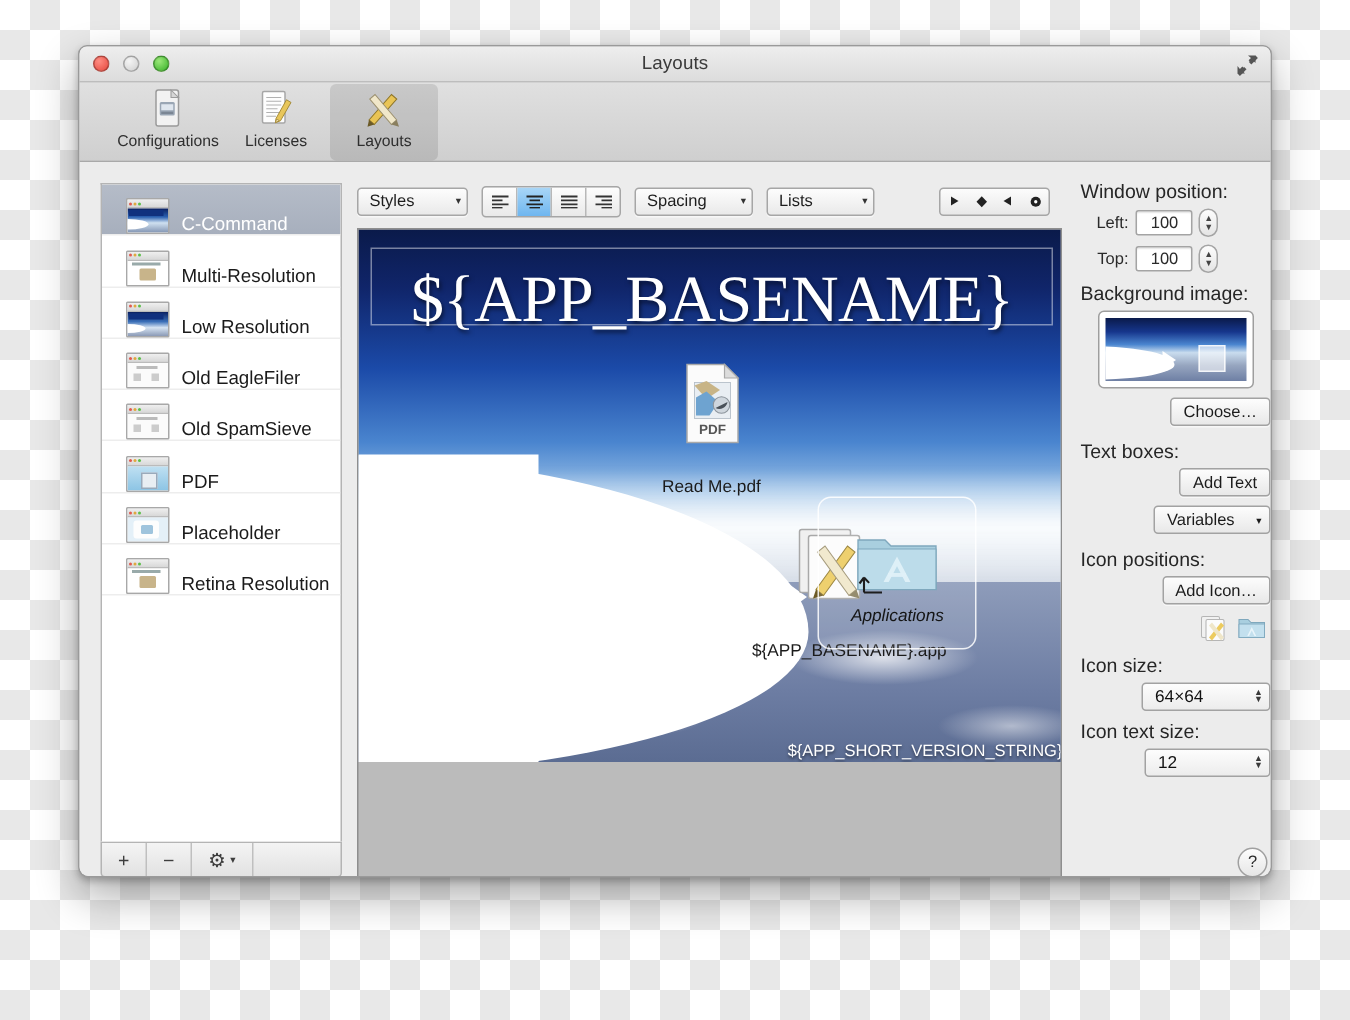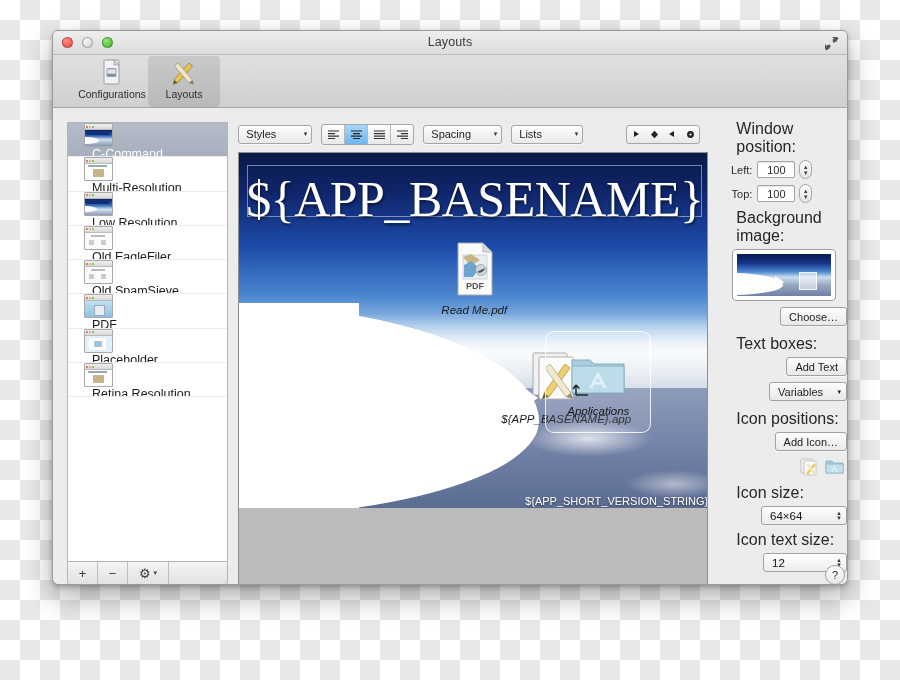--- a/index.html
+++ b/index.html
@@ -100,25 +100,24 @@
   #sidebar-list {
     flex: 1;
     background: #ffffff;
     border: 1px solid #b4b4b4;
     border-bottom: none;
     overflow: hidden;
     position: relative;
   }
   .sb-row {
     height: 33.3px;
-    display: flex; align-items: flex-start;
+    display: flex; align-items: flex-end;
     padding-left: 16px;
     cursor: pointer;
     border-bottom: 1px solid #ededed;
-    flex-direction: column;
   }
   .sb-row.selected {
     background: linear-gradient(to bottom, #b5bcc8 0%, #a7afbd 100%);
   }
   .sb-row.selected .sb-label { color: #ffffff; }
   .sb-thumb {
     width: 27px; height: 22px;
     border: 1px solid #a8a8a8;
     background: #fff;
     flex: none;
@@ -295,40 +294,39 @@
   #canvas-title-box {
     position: absolute;
     left: 8px; top: 12px;
     width: 455px; height: 52px;
     border: 1px solid rgba(255,255,255,0.45);
     box-sizing: border-box;
     display: flex; align-items: center; justify-content: center;
   }
   #canvas-title {
     font-family: "Liberation Serif", serif;
-    font-size: 50px;
+    font-size: 44px;
     color: #ffffff;
     letter-spacing: -0.5px;
     text-shadow: 1px 2px 3px rgba(0,0,0,0.55);
     white-space: nowrap;
     margin-top: 16px;
   }
 
   
   .c-icon {
     position: absolute;
     width: 110px;
     text-align: center;
     cursor: pointer;
   }
   .c-icon .ci-label {
     font-size: 11.5px;
-    margin-top: 3px;
+    margin-top: 17px;
     white-space: nowrap;
-    font-style: italic;
   }
   #icon-readme { left: 180px; top: 88px; }
   #icon-readme .ci-label { color: #1b1b1b; }
   #icon-app    { left: 262px; top: 195px; }
   #icon-app .ci-label { color: #1b1b1b; }
 
   #icon-apps-wrap {
     position: absolute;
     left: 306px; top: 178px;
     width: 104px; height: 100px;
@@ -353,21 +351,21 @@
   }
 
   
   #right-panel {
     width: 128px;
     margin: 12px 0 0 12px;
     font-size: 11px;
     color: #2a2a2a;
     position: relative;
   }
-  .rp-label { font-size: 16px; color: #262626; margin-bottom: 4px; margin-left: 16px; }
+  .rp-label { font-size: 13px; color: #262626; margin-bottom: 4px; }
   .rp-row {
     display: flex; align-items: center;
     margin-bottom: 5px;
   }
   .rp-row .rr-label { width: 32px; text-align: right; margin-right: 5px; font-size: 11px; }
   .num-field {
     width: 38px; height: 17px;
     border: 1px solid #a4a4a4;
     border-radius: 2px;
     background: #fff;
@@ -517,20 +515,38 @@
           <rect x="5" y="1" width="15" height="24" rx="1.5" fill="#f2f2f2" stroke="#9b9b9b"></rect>
           <path d="M15 1 L20 6 L15 6 Z" fill="#d6d6d6" stroke="#9b9b9b" stroke-width="0.7"></path>
           <rect x="7.5" y="9" width="10" height="9" rx="1" fill="#9aa6b4"></rect>
           <rect x="8.5" y="10.5" width="8" height="4" fill="#dfe6ee"></rect>
           <rect x="8.5" y="15.5" width="8" height="1.5" fill="#7b8694"></rect>
         </svg>
       </div>
       <div class="tb-label">Configurations</div>
     </div>
 
+    <div class="tb-item">
+      <div class="tb-icon">
+        <svg width="26" height="27" viewBox="0 0 26 27">
+          <rect x="4" y="2" width="15" height="21" rx="1" fill="#fdfdfd" stroke="#a6a6a6"></rect>
+          <g stroke="#b0b0b0" stroke-width="0.8">
+            <line x1="6.5" y1="6" x2="16.5" y2="6"></line>
+              <line x1="6.5" y1="8.5" x2="16.5" y2="8.5"></line>
+            <line x1="6.5" y1="11" x2="16.5" y2="11"></line>
+              <line x1="6.5" y1="13.5" x2="14" y2="13.5"></line>
+            <line x1="6.5" y1="16" x2="16.5" y2="16"></line>
+              <line x1="6.5" y1="18.5" x2="13" y2="18.5"></line>
+          </g>
+          <path d="M13 20 L20 7.5 L23 9.3 L16 21.5 L12.6 22.8 Z" fill="#e8c65a" stroke="#9d8330" stroke-width="0.6"></path>
+          <path d="M12.6 22.8 L13.4 20.4 L15.2 21.4 Z" fill="#f4e6b8" stroke="#9d8330" stroke-width="0.5"></path>
+        </svg>
+      </div>
+      <div class="tb-label">Licenses</div>
+    </div>
 
     <div class="tb-item active">
       <div class="tb-icon">
         <svg width="28" height="27" viewBox="0 0 28 27">
           <path d="M4 21 L19 4 L22.5 7 L7.5 24 Z" fill="#e9c455" stroke="#8f7628" stroke-width="0.7"></path>
           <path d="M4 21 L7.5 24 L3 25.5 Z" fill="#6b5a28"></path>
           <path d="M22.5 21 L8 4 L4.5 7 L19 24 Z" fill="#f0e7c9" stroke="#9c9170" stroke-width="0.7"></path>
           <path d="M22.5 21 L19 24 L24 25.5 Z" fill="#8a7f5e"></path>
         </svg>
       </div>

